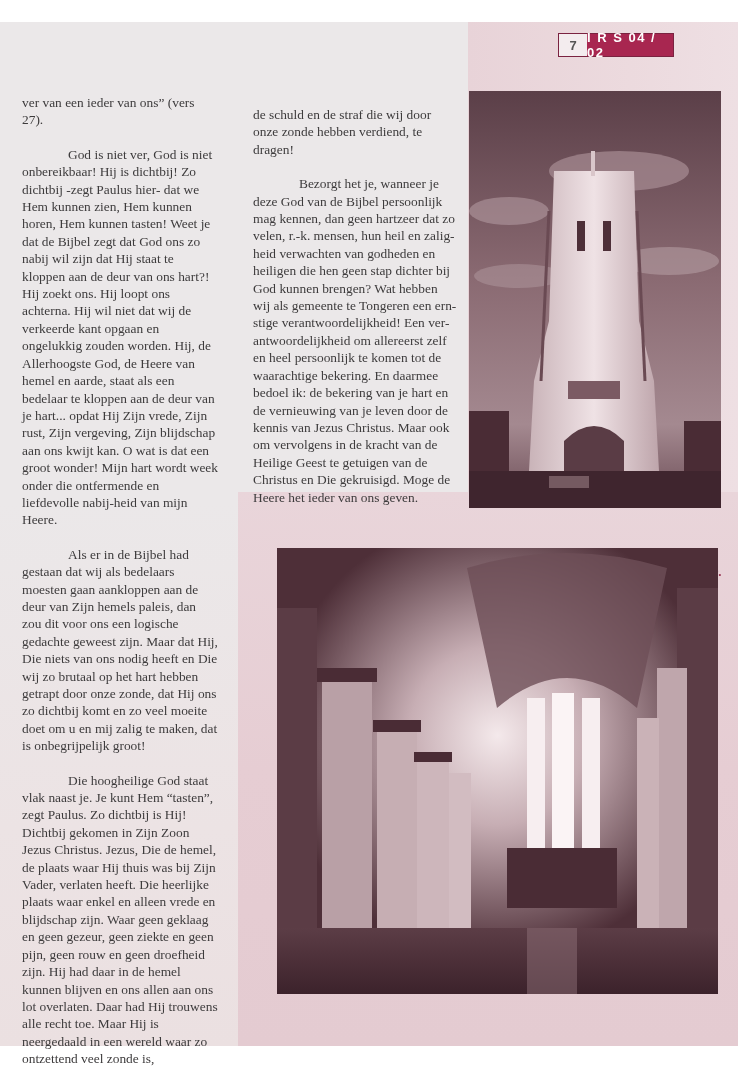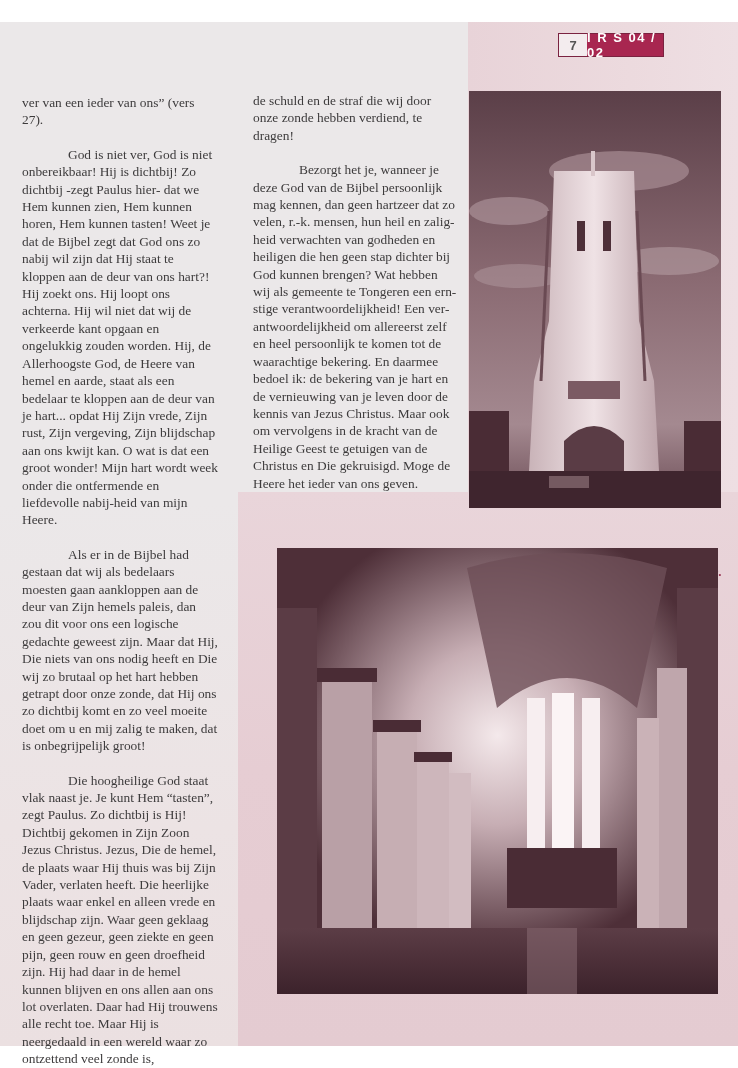--- a/index.html
+++ b/index.html
@@ -25,31 +25,31 @@
     }
     .page-tag {
       position: absolute; left: 558px; top: 11px; height: 22px; display: flex;
       border: 1px solid #7a2240;
     }
     .page-num {
       width: 28px; background: #f3ecee; color: #555; font-family: "Liberation Sans", sans-serif;
       font-size: 13px; font-weight: bold; display: flex; align-items: center; justify-content: center;
     }
     .issue {
-      width: 76px; background: #a82650; color: #fff; font-family: "Liberation Sans", sans-serif;
+      width: 86px; background: #a82650; color: #fff; font-family: "Liberation Sans", sans-serif;
       font-size: 13px; font-weight: bold; letter-spacing: 1.5px;
       display: flex; align-items: center; justify-content: center;
     }
     .col {
       position: absolute; color: #3d3b3c; font-size: 13.4px; line-height: 17.4px;
     }
     .col p { margin: 3px 0 17px 0; }
     .col p.indent { text-indent: 46px; }
     .col-left { left: 22px; top: 69px; width: 196px; }
-    .col-mid { left: 253px; top: 67px; width: 204px; }
+    .col-mid { left: 253px; top: 81px; width: 204px; }
     .photo {
       position: absolute; overflow: hidden; background: #4a2a33;
     }
     .photo-ext { left: 469px; top: 69px; width: 252px; height: 417px; }
     .photo-int { left: 277px; top: 526px; width: 441px; height: 446px; }
     .caption {
       position: absolute; left: 470px; top: 480px; width: 252px;
       font-family: "Liberation Serif", serif; font-style: italic; font-weight: bold;
       color: #94304f; font-size: 12.5px; line-height: 15px; margin-top: 48px;
     }

